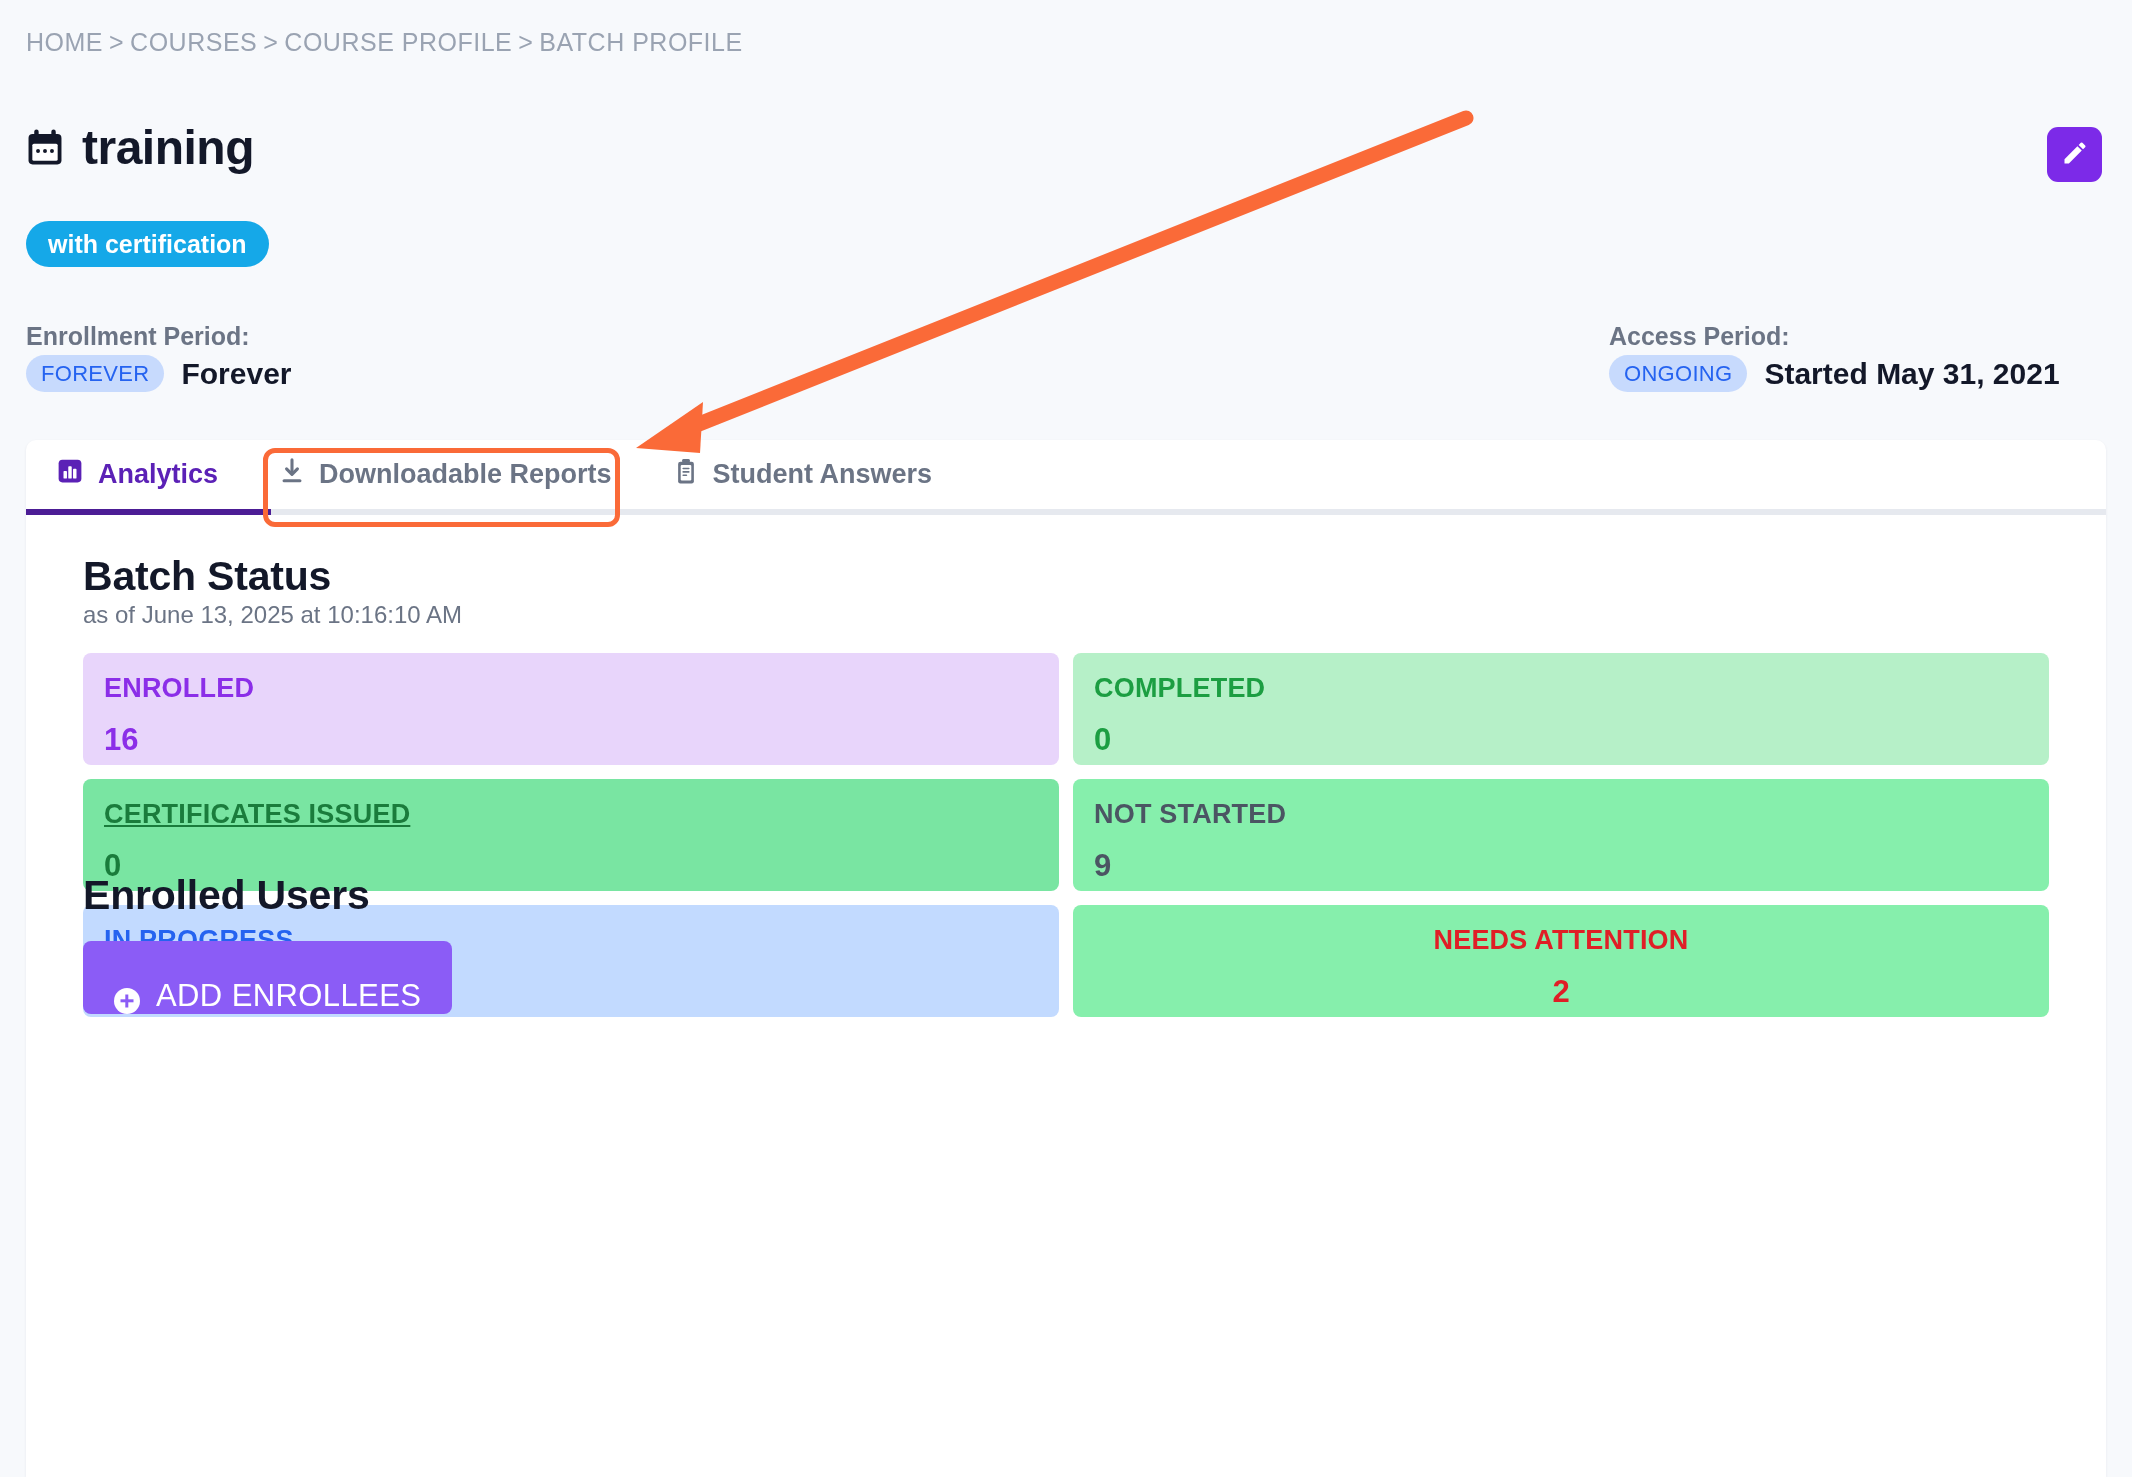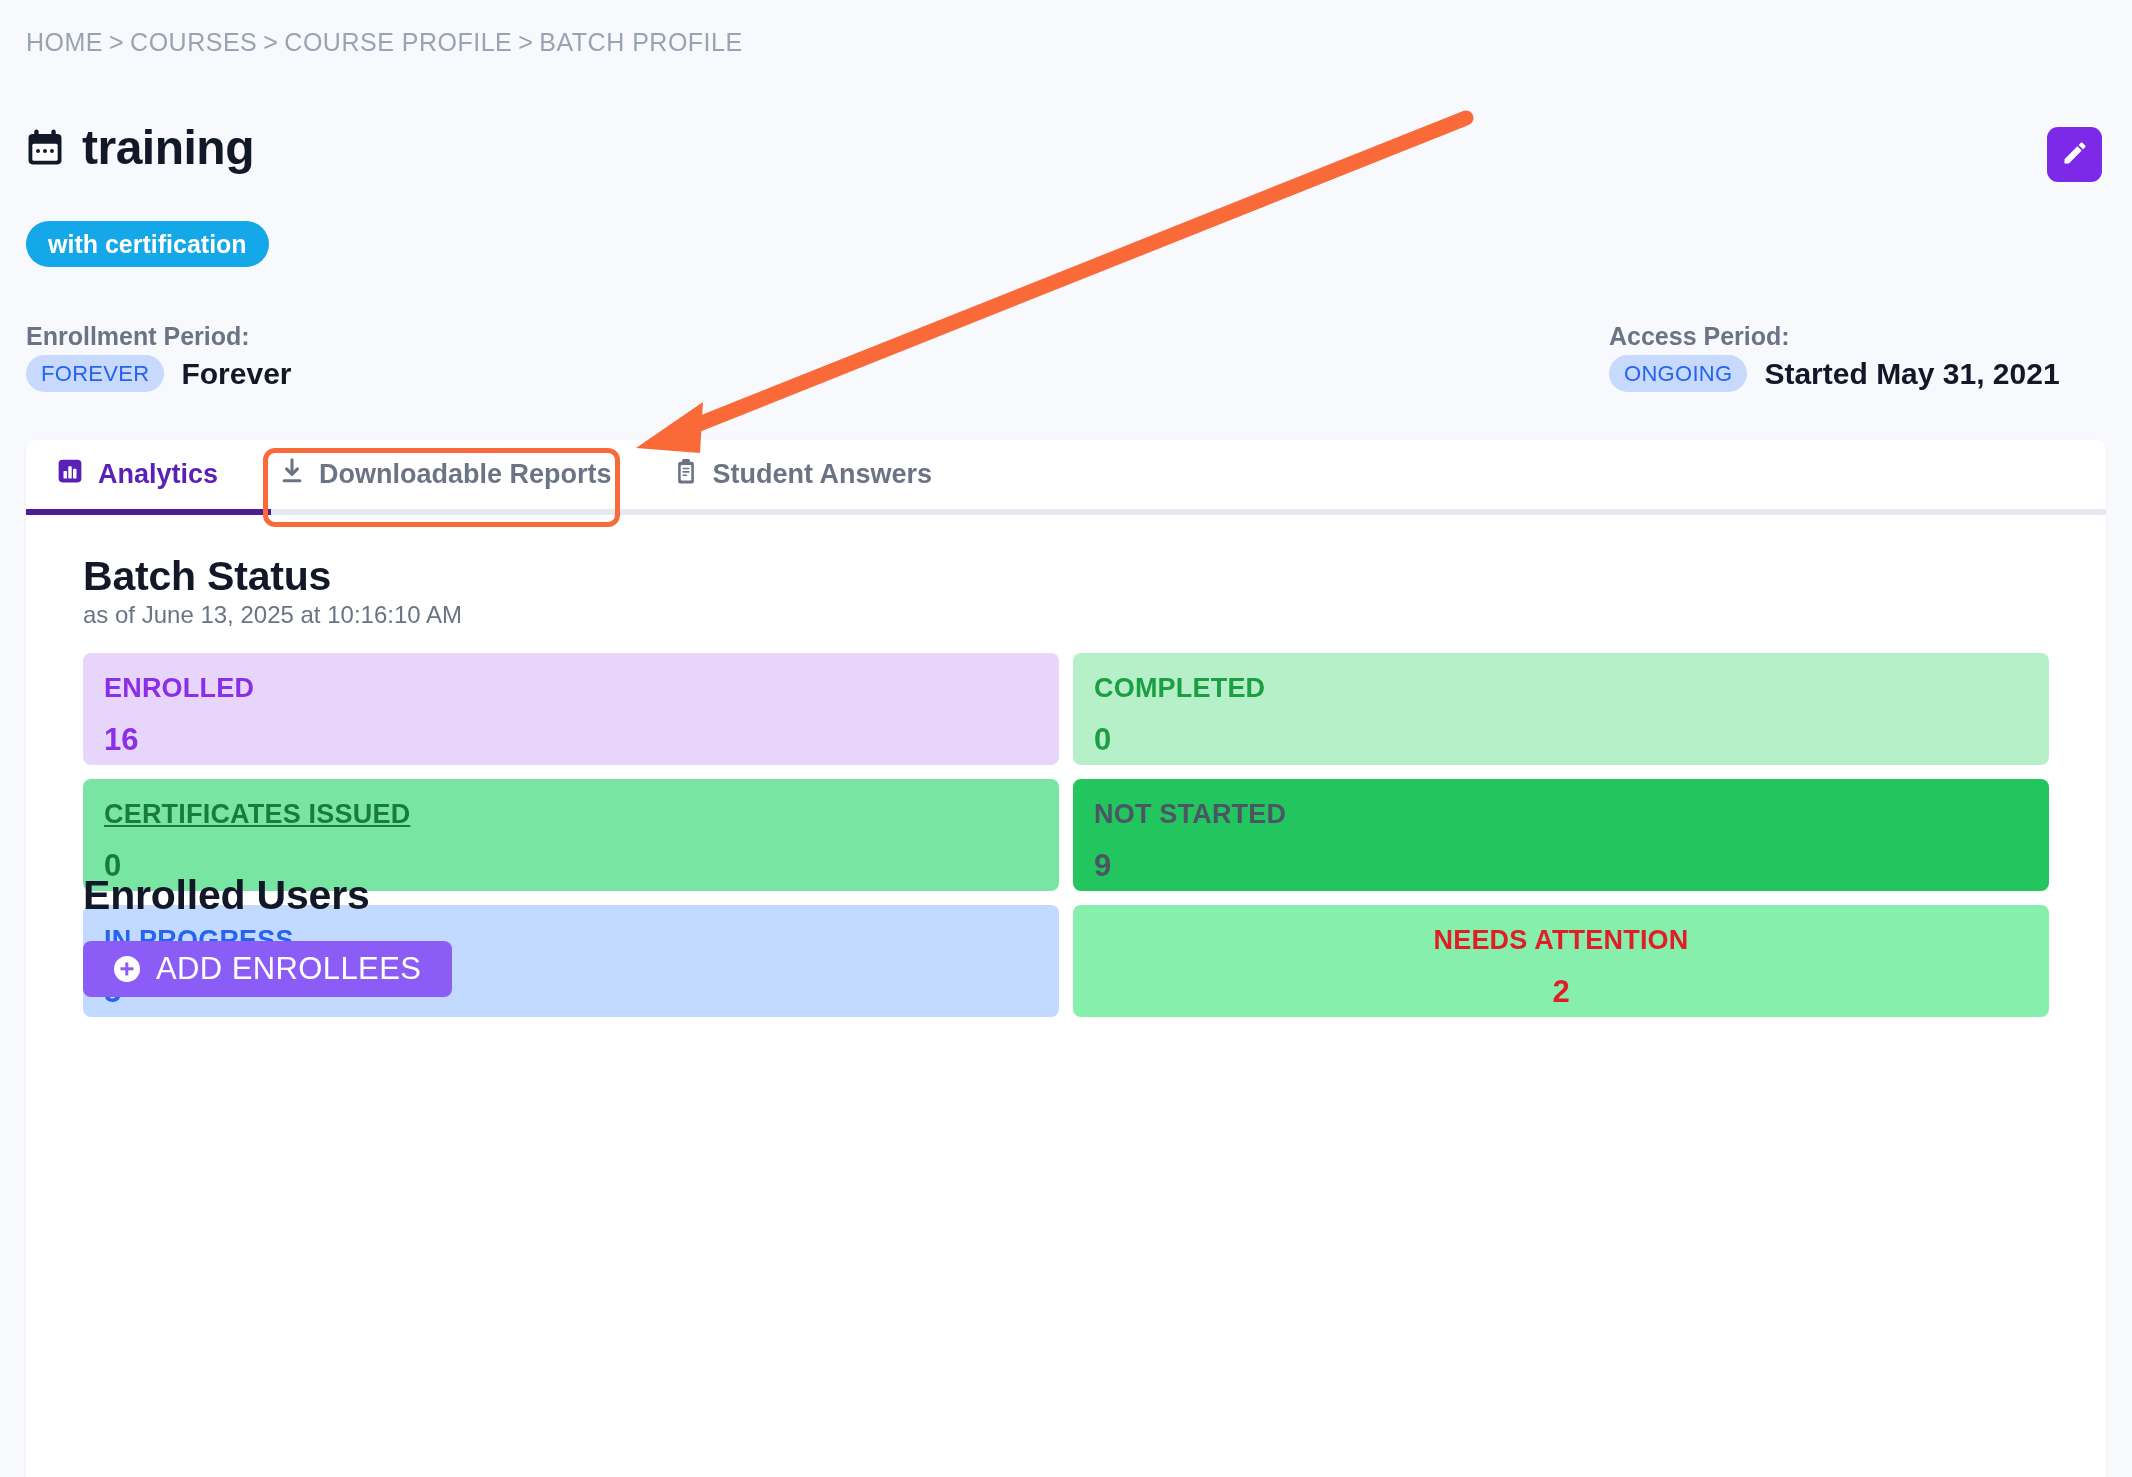--- a/index.html
+++ b/index.html
@@ -219,28 +219,28 @@
     font-size: 31px;
     font-weight: 700;
     line-height: 1;
   }
 
   
   .add-btn {
     position: absolute;
     left: 57px;
     top: 501px;
-    height: 56px;
+    height: 73px;
     padding: 0 31px;
     border-radius: 8px;
     background: #8b5cf6;
     color: #ffffff;
     border: none;
     display: flex;
-    align-items: center;
+    align-items: flex-end;
     gap: 16px;
     font-size: 31px;
     font-weight: 400;
     letter-spacing: 0.4px;
     cursor: pointer;
     font-family: "Liberation Sans", sans-serif;
     white-space: nowrap;
   }
   .plus-circle {
     width: 26px; height: 26px;
@@ -374,21 +374,21 @@
         <span class="stat-value" style="color: rgb(139, 46, 232);">16</span>
       </div>
       <div class="stat-card" style="background: rgb(182, 240, 200);">
         <span class="stat-label" style="color: rgb(28, 158, 66);">COMPLETED</span>
         <span class="stat-value" style="color: rgb(28, 158, 66);">0</span>
       </div>
       <div class="stat-card" style="background: rgb(121, 229, 162);">
         <span class="stat-label" style="color: rgb(26, 124, 60); text-decoration: underline;">CERTIFICATES ISSUED</span>
         <span class="stat-value" style="color: rgb(26, 124, 60);">0</span>
       </div>
-      <div class="stat-card" style="background: #22c55e;">
+      <div class="stat-card" style="background: #86efac;">
         <span class="stat-label" style="color: rgb(75, 85, 99);">NOT STARTED</span>
         <span class="stat-value" style="color: rgb(75, 85, 99);">9</span>
       </div>
       <div class="stat-card" style="background: rgb(194, 218, 255);">
         <span class="stat-label" style="color: rgb(37, 99, 240);">IN PROGRESS</span>
         <span class="stat-value" style="color: rgb(37, 99, 240);">5</span>
       </div>
       <div class="stat-card" style="background: #86efac; text-align: center;">
         <span class="stat-label" style="color: rgb(224, 30, 38);">NEEDS ATTENTION</span>
         <span class="stat-value" style="color: rgb(224, 30, 38);">2</span>

